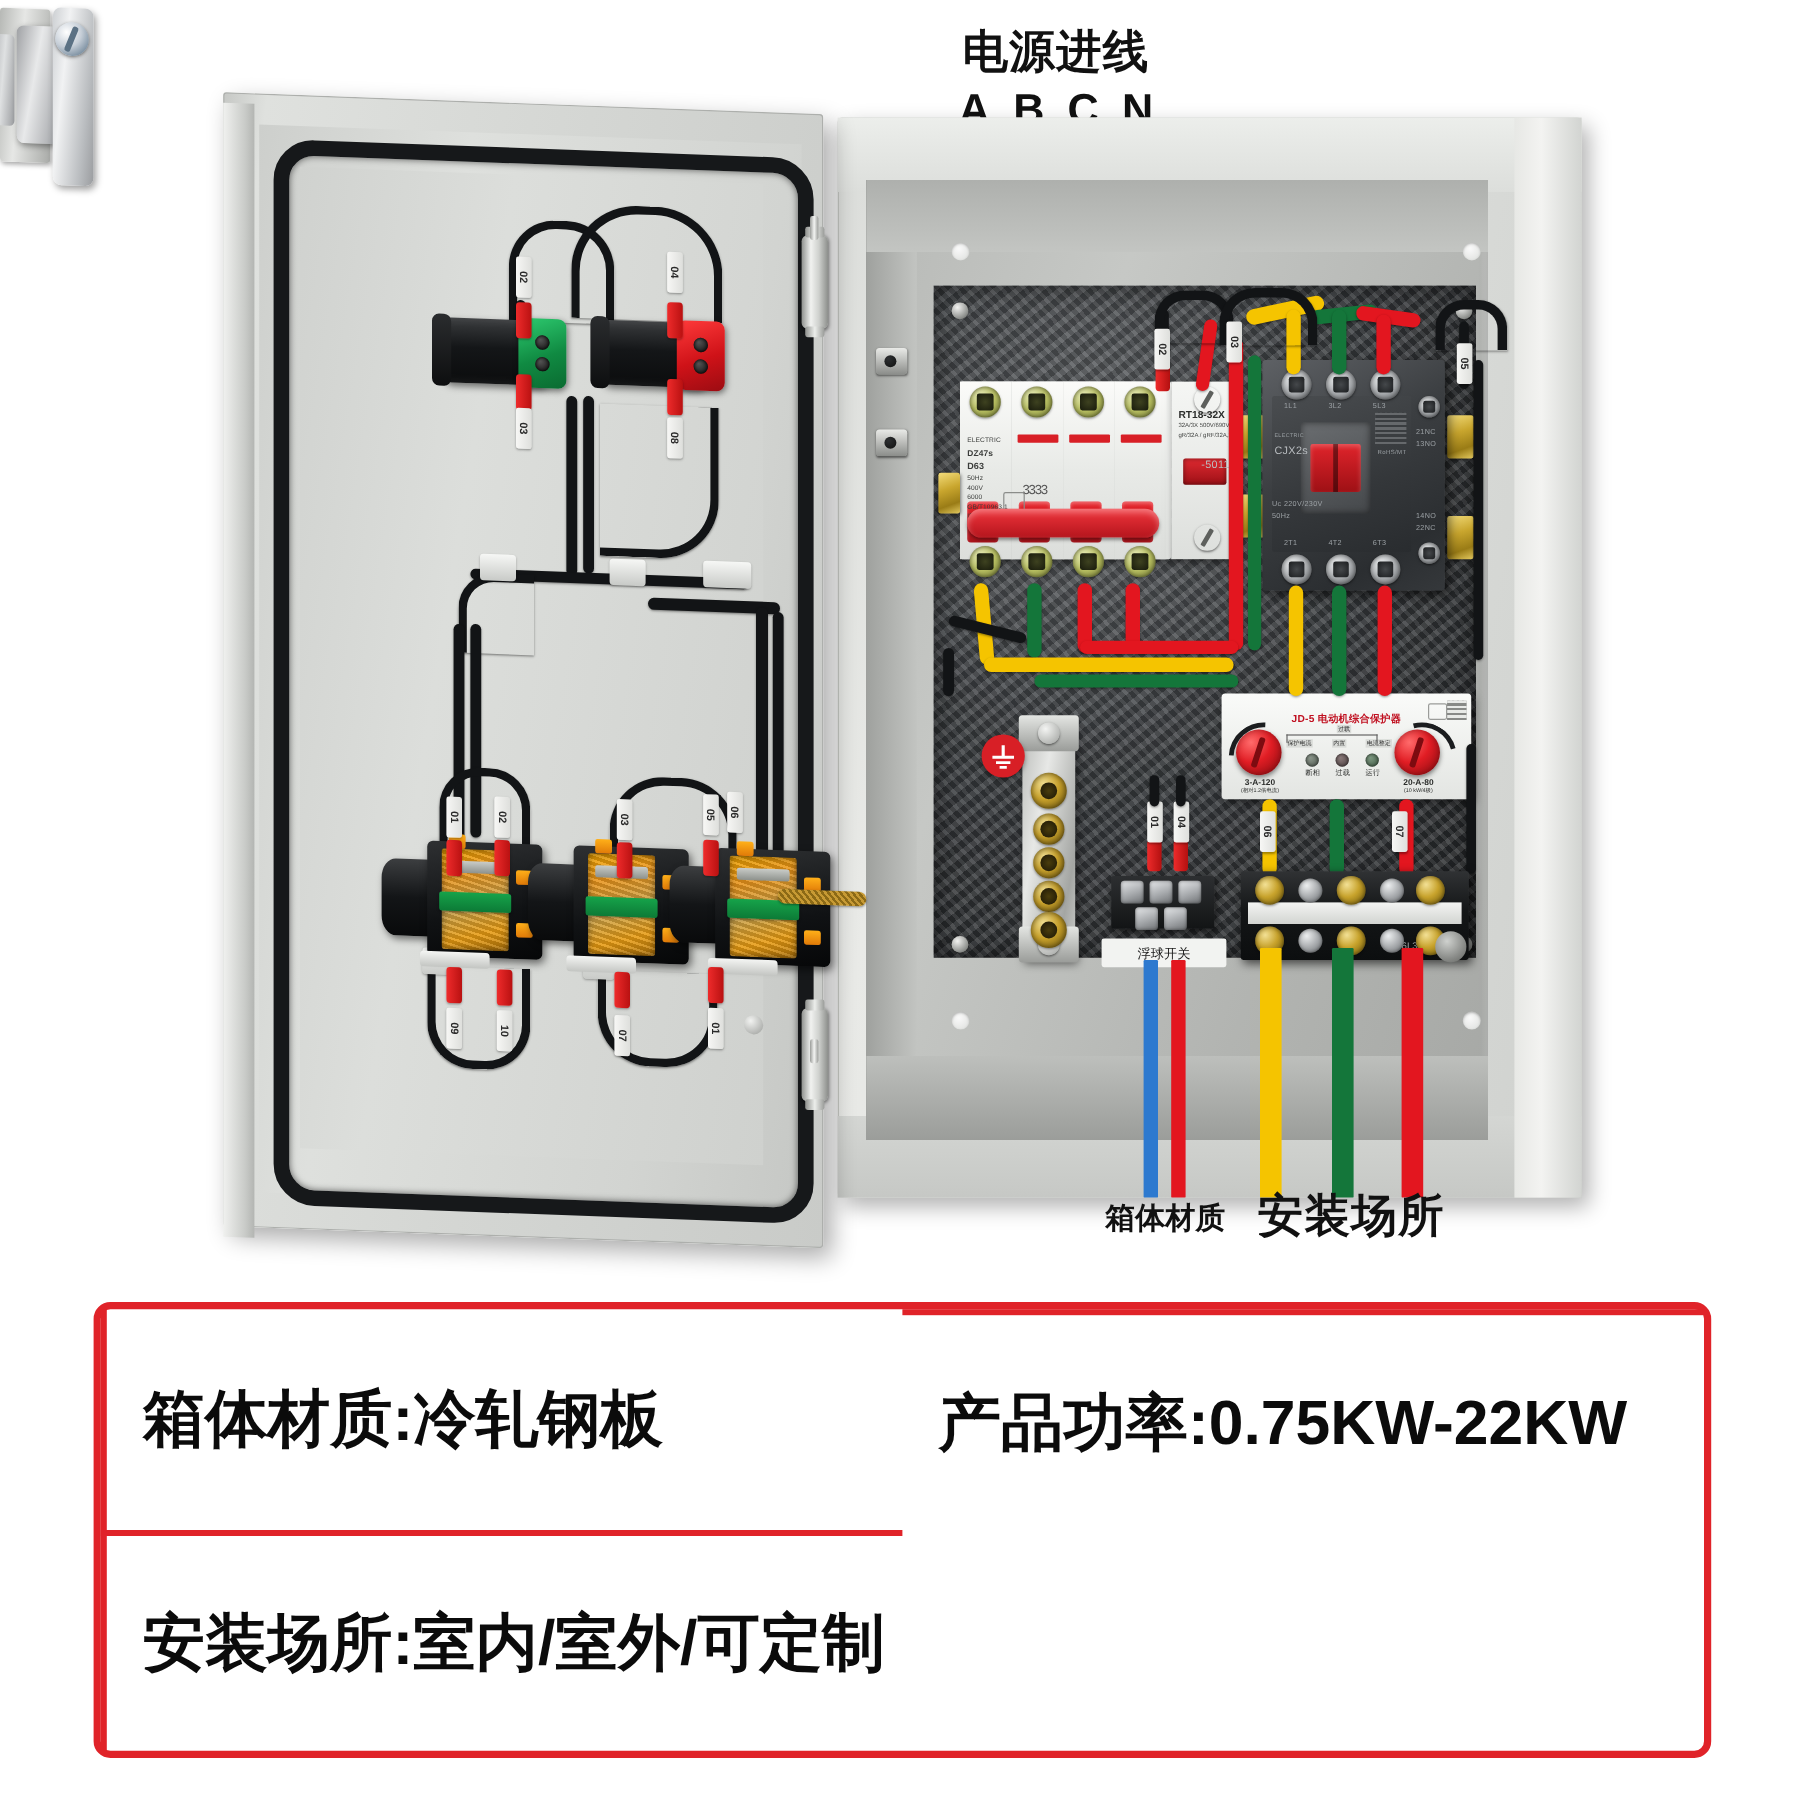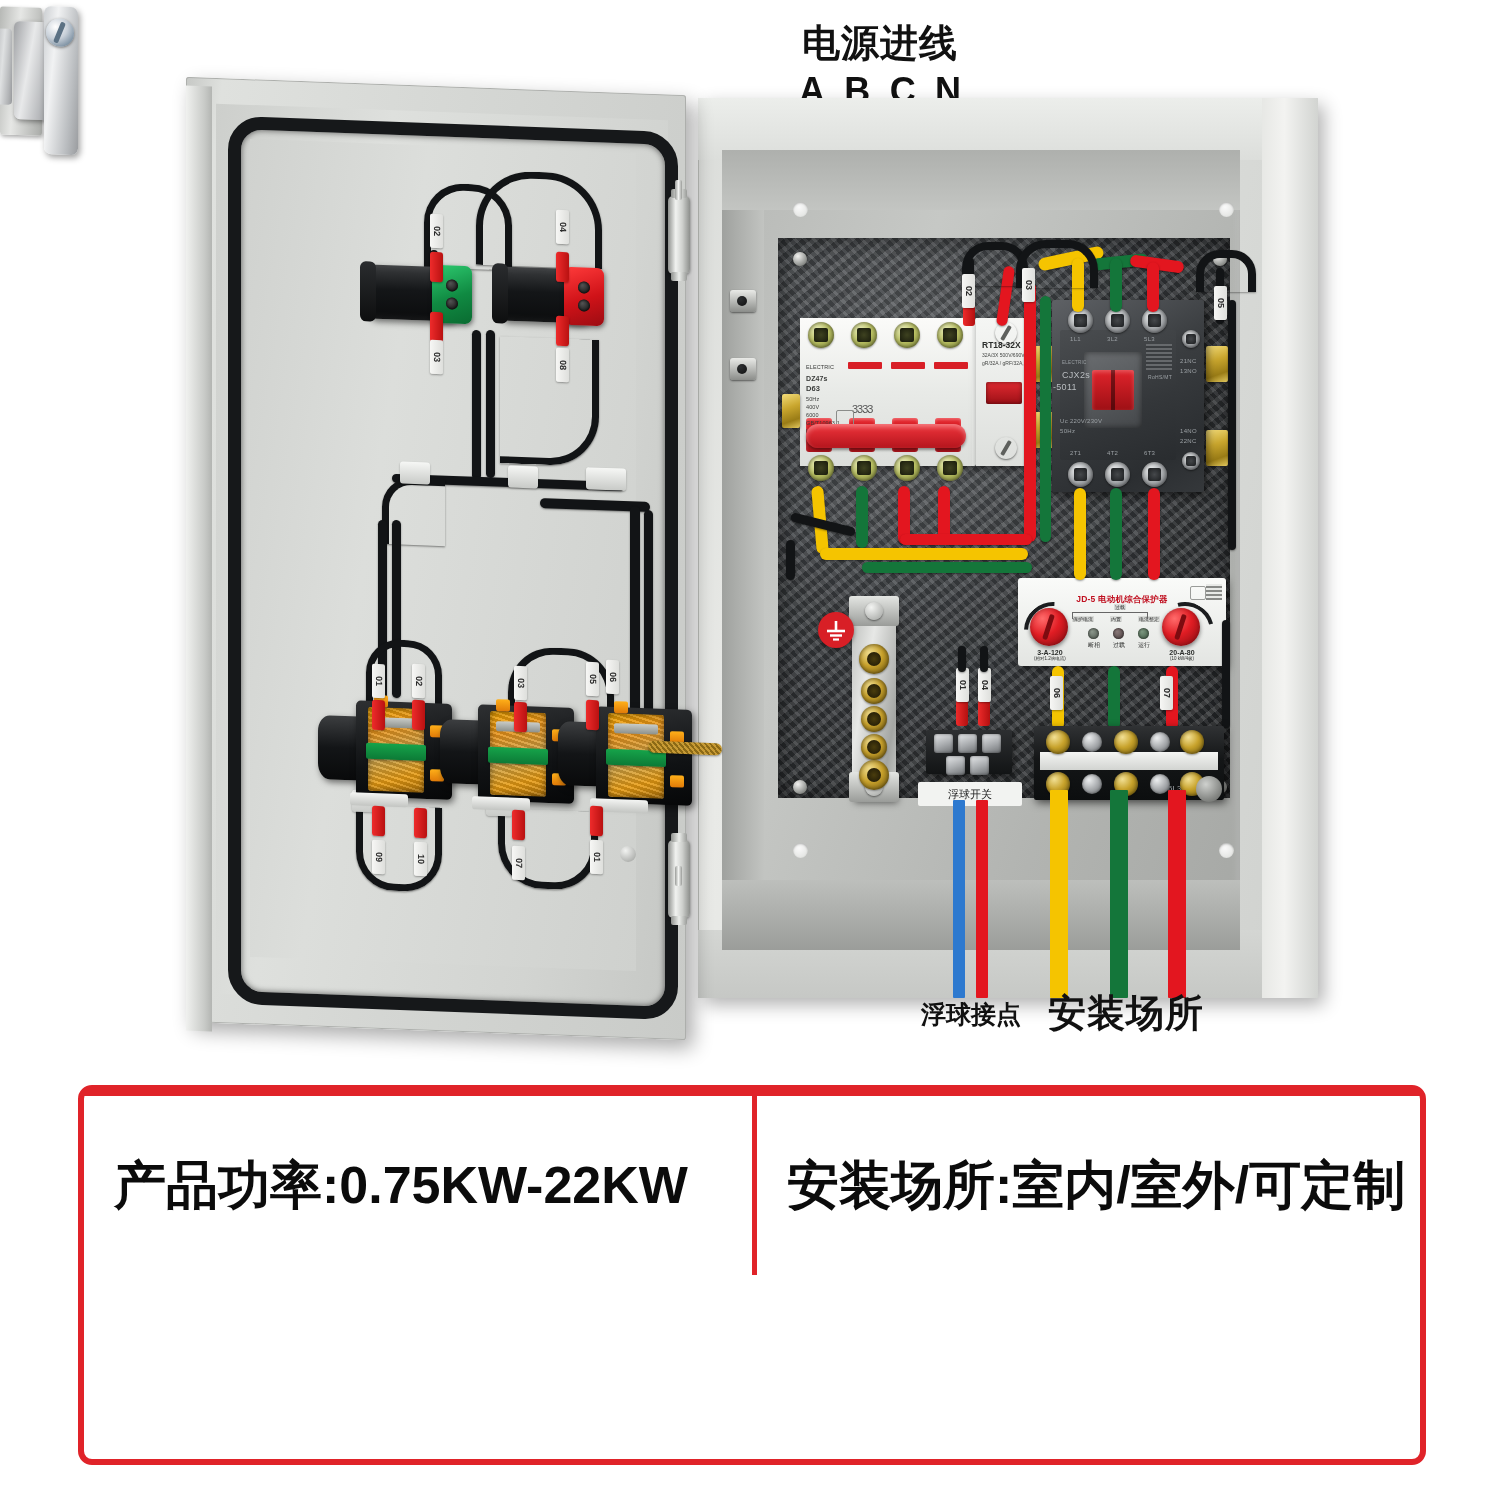--- a/index.html
+++ b/index.html
@@ -446,21 +446,21 @@
     <i></i>
   </div>
 <div class="abs ct-lbl" style="left:1070px;top:336px;">1L1</div>
 <div class="abs ct-lbl" style="left:1107px;top:336px;">3L2</div>
 <div class="abs ct-lbl" style="left:1144px;top:336px;">5L3</div>
 <div class="abs ct-lbl" style="left:1070px;top:450px;">2T1</div>
 <div class="abs ct-lbl" style="left:1107px;top:450px;">4T2</div>
 <div class="abs ct-lbl" style="left:1144px;top:450px;">6T3</div>
 <div class="abs ct-lbl" style="left:1062px;top:360px;font-size:4.5px;">ELECTRIC</div>
 <div class="abs ct-lbl" style="left:1062px;top:370px;font-size:9px;color:#b9bdc0;">CJX2s</div>
-<div class="abs ct-lbl" style="left:1053px;top:382px;font-size:9px;color:#b9bdc0;">-5011</div>
+<div class="abs ct-lbl" style="left:1001px;top:382px;font-size:9px;color:#b9bdc0;">-5011</div>
 <div class="abs ct-lbl" style="left:1060px;top:418px;">Uc 220V/230V</div>
 <div class="abs ct-lbl" style="left:1060px;top:428px;">50Hz</div>
 <div class="abs ct-lbl" style="left:1148px;top:374px;font-size:5px;">RoHS/MT</div>
 <div class="abs ct-lbl" style="left:1180px;top:358px;">21NC</div>
 <div class="abs ct-lbl" style="left:1180px;top:368px;">13NO</div>
 <div class="abs ct-lbl" style="left:1180px;top:428px;">14NO</div>
 <div class="abs ct-lbl" style="left:1180px;top:438px;">22NC</div>
 <div class="abs ct-term" style="left:1182px;top:330px;width:18px;height:18px;">
     <i style="left:4px;top:4px;width:10px;height:10px;"></i>
   </div>
@@ -595,21 +595,21 @@
 <div class="abs otb-brass" style="left:1180px;top:772px;"></div>
 <div class="abs" style="left:1196px;top:776px;width:26px;height:26px;border-radius:50%;
      background:radial-gradient(circle at 38% 32%,#cfd1ce,#8a8c89 60%,#5f615e);"></div>
 
 <div class="wire-out" style="left:953px;top:800px;width:12px;height:198px;background:#2D79CF;"></div>
 <div class="wire-out" style="left:976px;top:800px;width:12px;height:198px;background:#E3161F;"></div>
 <div class="wire-out" style="left:1050px;top:790px;width:18px;height:208px;background:#F5C400;"></div>
 <div class="wire-out" style="left:1110px;top:790px;width:18px;height:208px;background:#14763A;"></div>
 <div class="wire-out" style="left:1168px;top:790px;width:18px;height:208px;background:#E3161F;"></div>
 
-<div class="abs" id="lbl-float">浮球接点</div>
+<div class="abs" id="lbl-float">箱体材质</div>
 <div class="abs" id="lbl-load">安装场所</div>
 
 <div class="abs" id="door"></div>
 <div class="abs" id="door-edge"></div>
 <div class="abs" id="door-face"></div>
 <div class="abs" id="gasket"></div>
 <div class="abs" id="door-inner"></div>
 
 <div class="abs hinge" style="left:668px;top:196px;"></div>
 <div class="abs hinge" style="left:668px;top:840px;"></div>
@@ -724,16 +724,17 @@
 <div class="abs wire-tag" style="left:590px;top:840px;transform:skewY(2.1deg);">01</div>
 
 <div class="abs" style="left:648px;top:742px;width:74px;height:12px;border-radius:6px;transform:skewY(2.1deg);
      background:repeating-linear-gradient(50deg,#c79a34 0 2px,#8c6a16 2px 4px);
      box-shadow:0 1px 2px rgba(0,0,0,.4);"></div>
 <div class="abs" style="left:620px;top:846px;width:16px;height:16px;border-radius:50%;transform:skewY(2.1deg);
      background:radial-gradient(circle at 35% 30%,#f2f3f1,#9a9c99);"></div>
 
 <div class="abs" id="spec">
   <div id="spec-grid">
+    <div class="spec-cell r">箱体材质:冷轧钢板</div>
     <div class="spec-cell b">产品功率:0.75KW-22KW</div>
     <div class="spec-cell r b">安装场所:室内/室外/可定制</div>
   </div>
 </div>
 
 </body></html>

